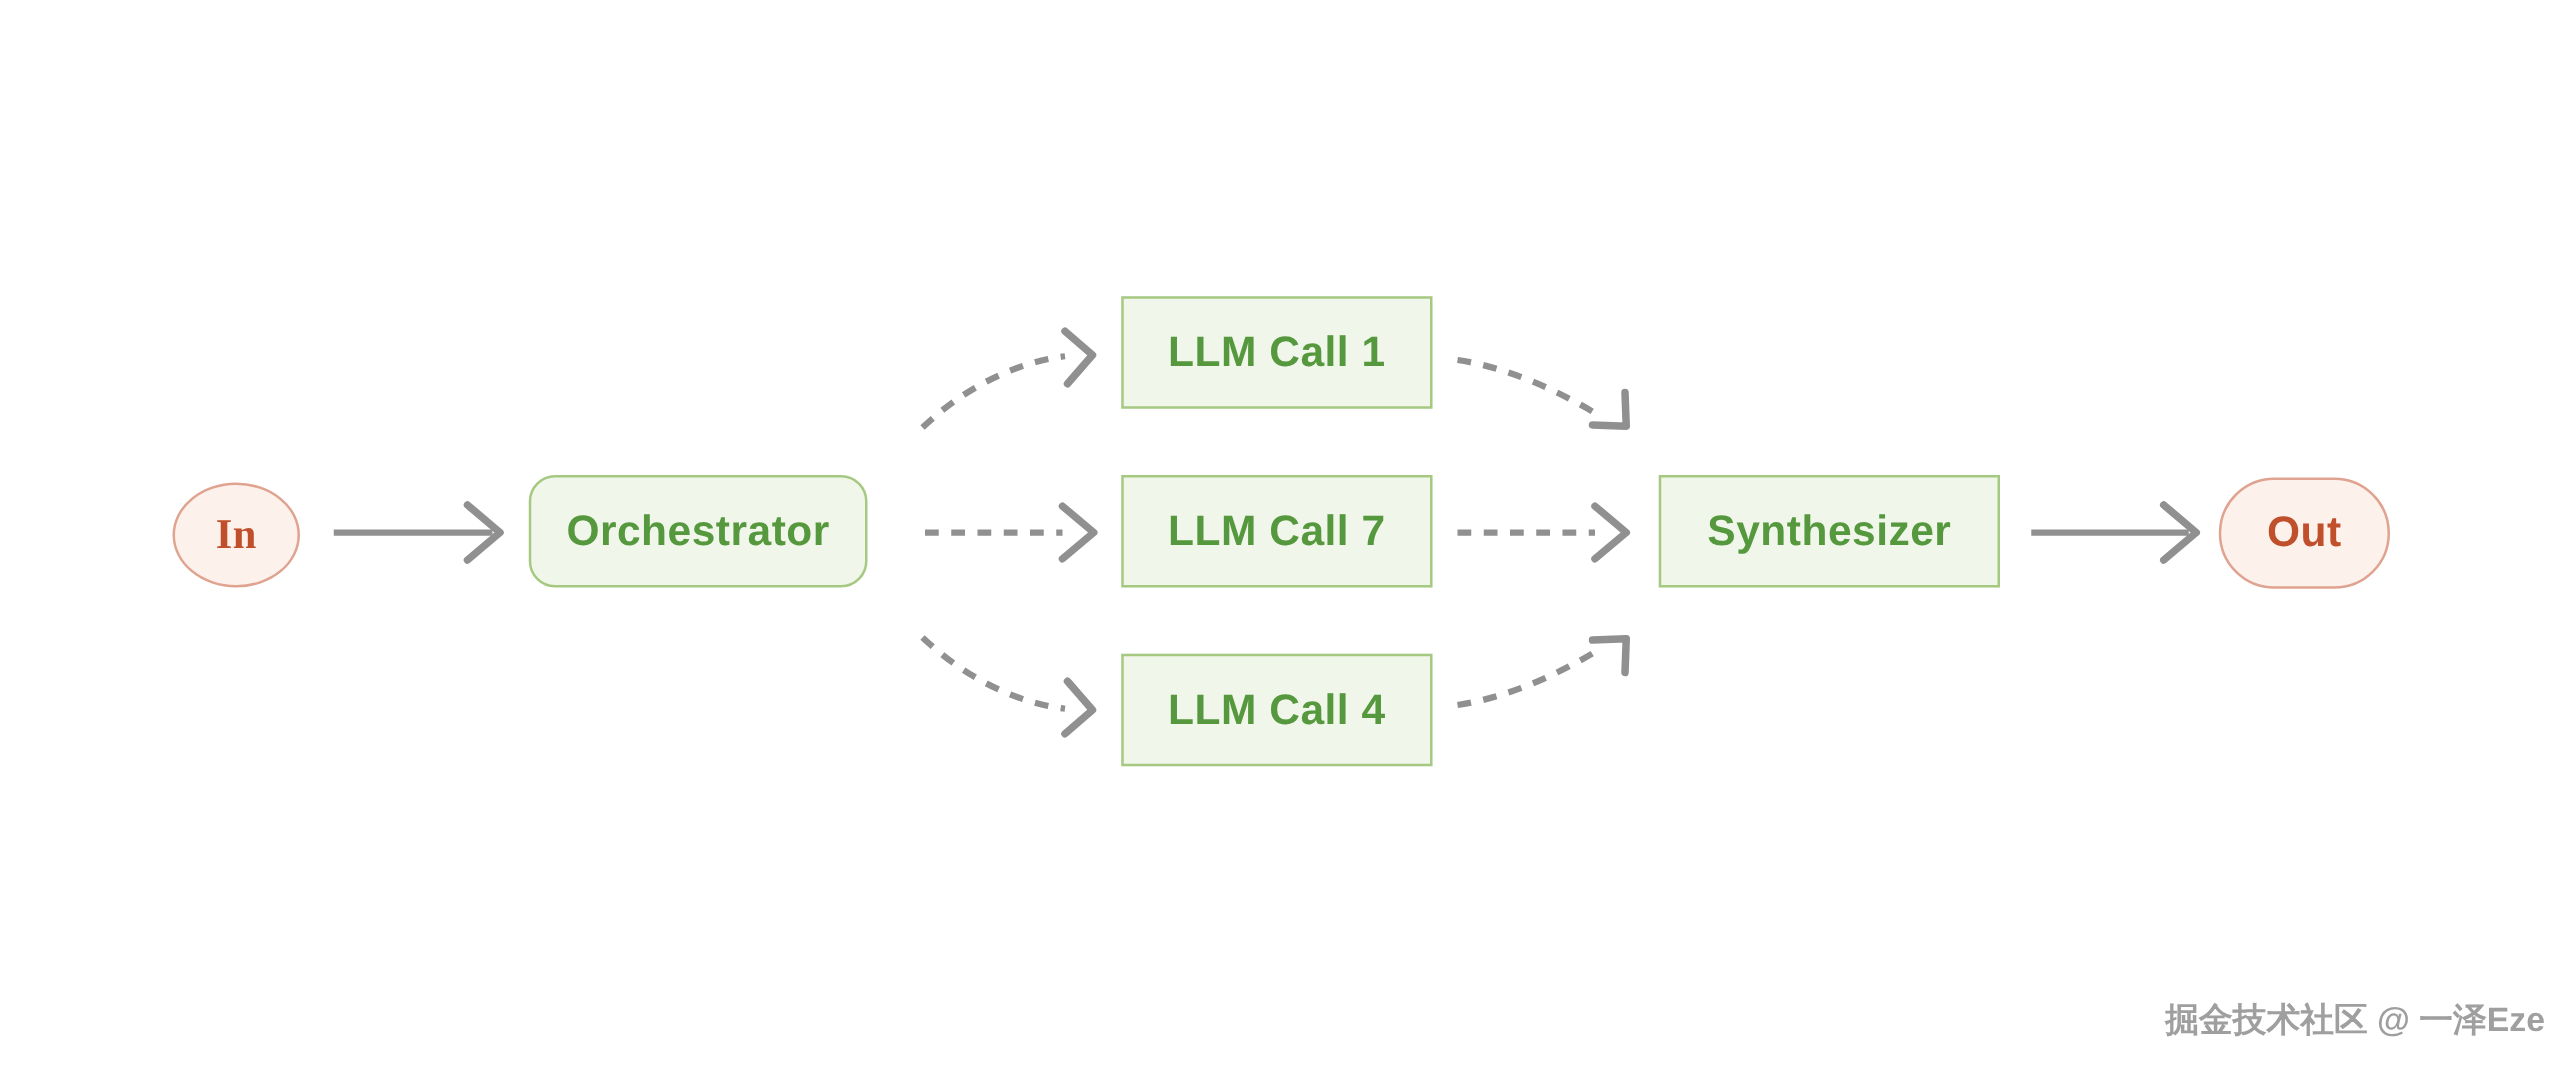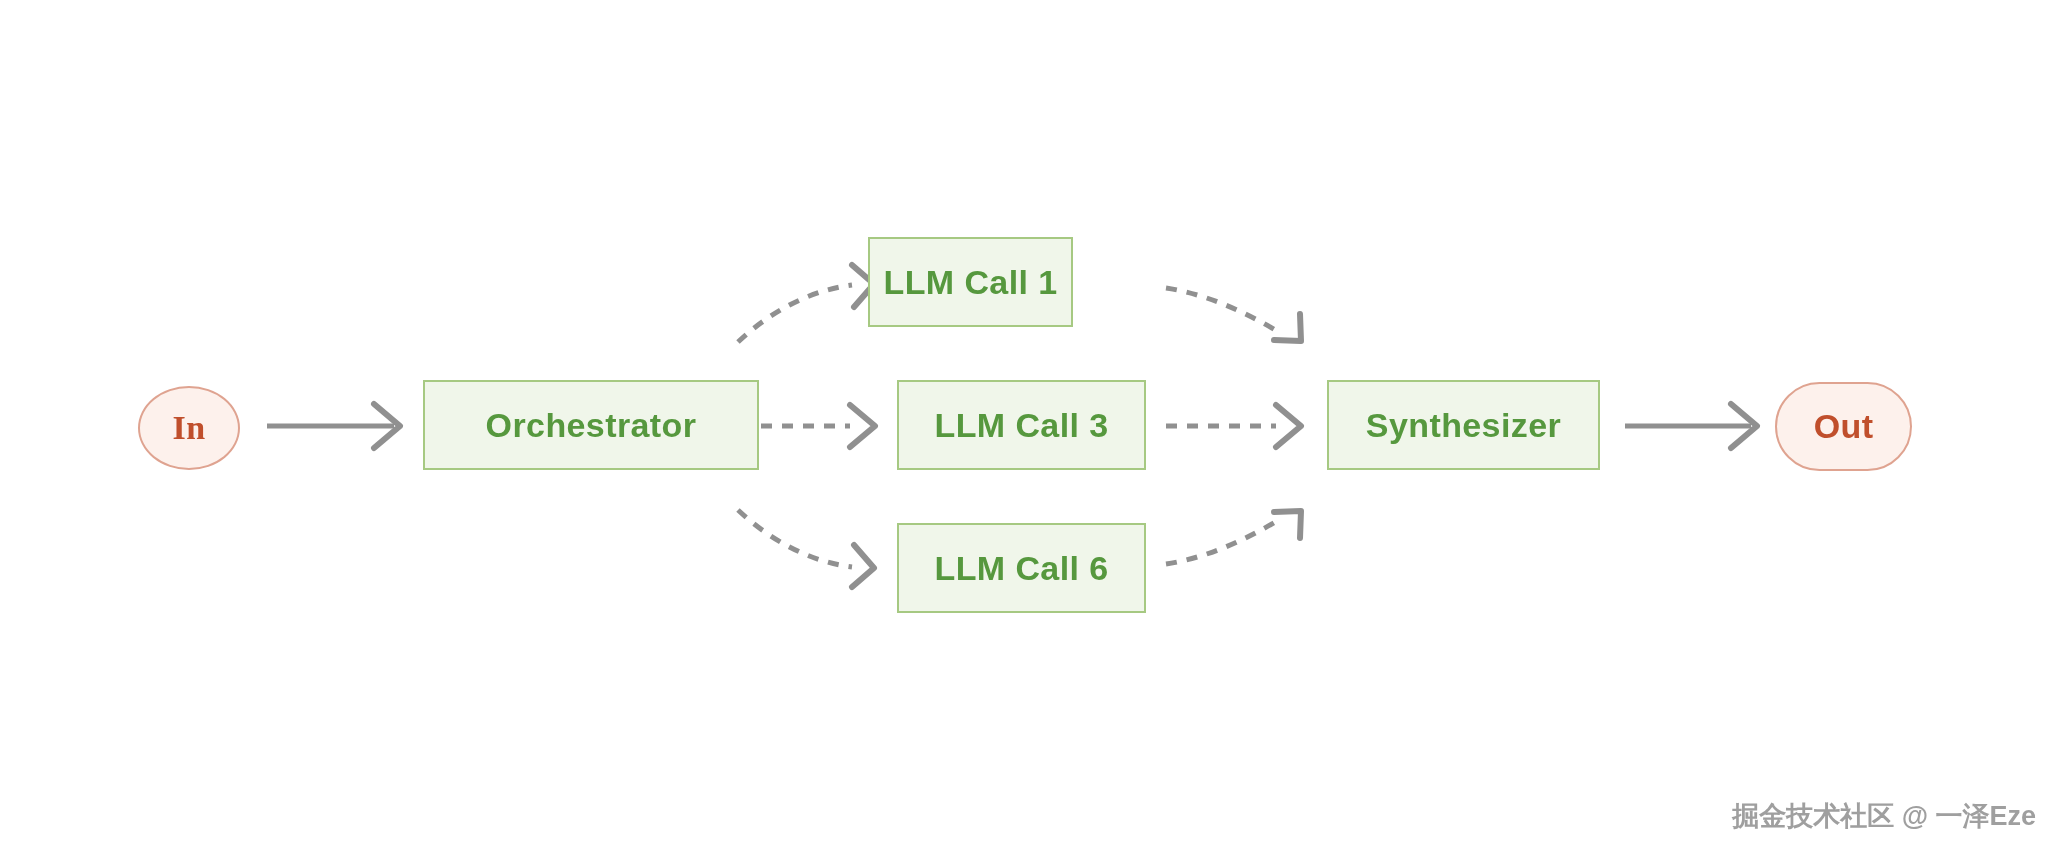--- a/index.html
+++ b/index.html
@@ -26,22 +26,22 @@
                stroke-linecap:round; stroke-linejoin:round; }
 
   .node { position:absolute; display:flex; align-items:center; justify-content:center;
           font-weight:bold; font-size:34px; letter-spacing:0.4px; }
   .node.green { background:var(--green_fill); border:2px solid var(--green_border);
                 color:var(--green_text); }
   .node.pink  { background:var(--pink_fill); border:2px solid var(--pink_border);
                 color:var(--red_text); }
 
   .node-in   { left:138px; top:386px; width:102px; height:84px; border-radius:50%;font-family:Liberation Serif, serif; }
-  .node-orch { left:423px; top:380px; width:336px; height:90px; }
-  .node-llm1 { left:868px; top:237px; width:205px; height:90px; }
+  .node-orch { left:423px; top:380px; width:271px; height:90px;border-radius:21px; }
+  .node-llm1 { left:897px; top:237px; width:249px; height:90px; }
   .node-llm2 { left:897px; top:380px; width:249px; height:90px; }
   .node-llm3 { left:897px; top:523px; width:249px; height:90px; }
   .node-syn  { left:1327px; top:380px; width:273px; height:90px; }
   .node-out  { left:1775px; top:382px; width:137px; height:89px; border-radius:46px; }
 
   .watermark { position:absolute; right:12px; top:798px; font-size:27px; font-weight:bold;
                color:var(--watermark);
                text-shadow: 2px 2px 1px rgba(255,255,255,0.95), -1px -1px 0 rgba(255,255,255,0.6); }
 </style>
 </head>
@@ -98,25 +98,25 @@
 
   <div class="node green node-orch">
     <span>Orchestrator</span>
   </div>
 
   <div class="node green node-llm1">
     <span>LLM Call 1</span>
   </div>
 
   <div class="node green node-llm2">
-    <span>LLM Call 3</span>
+    <span>LLM Call 7</span>
   </div>
 
   <div class="node green node-llm3">
-    <span>LLM Call 6</span>
+    <span>LLM Call 4</span>
   </div>
 
   <div class="node pink node-out">
     <span>Out</span>
   </div>
 
   <div class="node green node-syn">
     <span>Synthesizer</span>
   </div>
 

